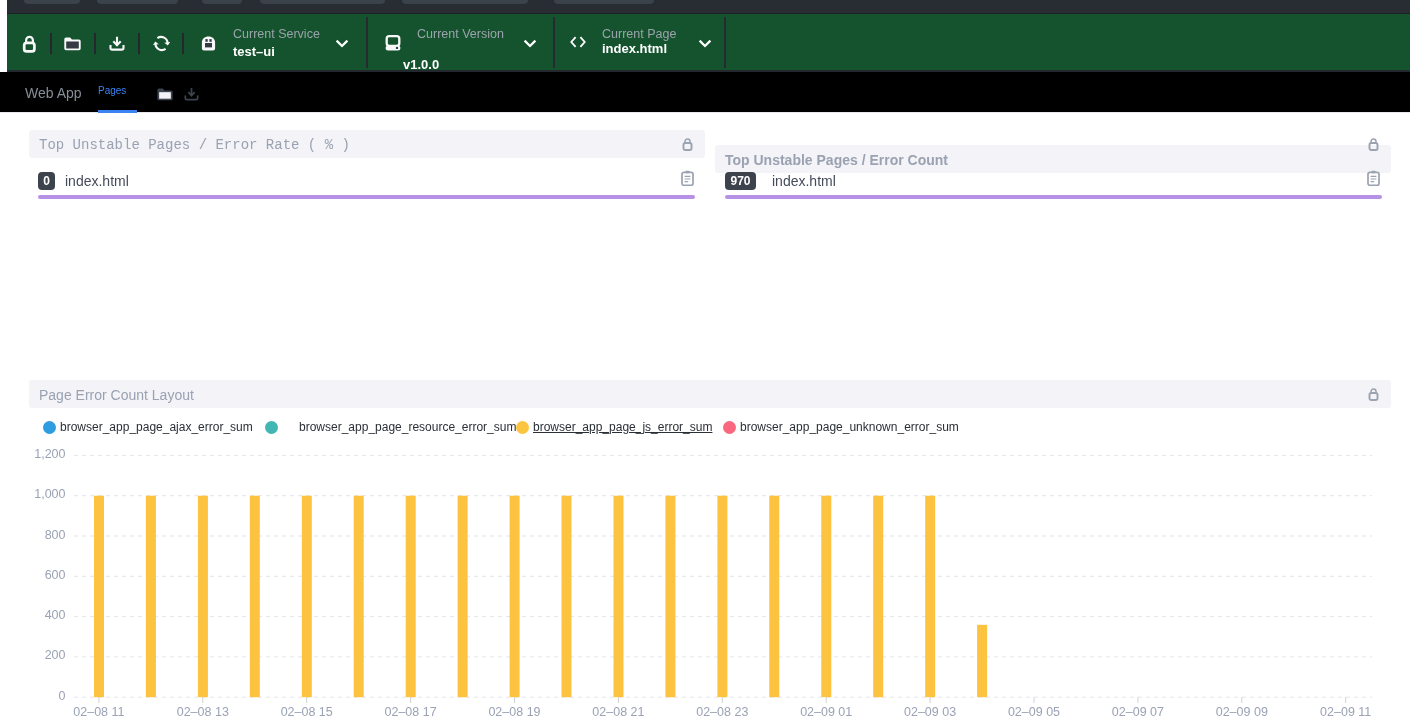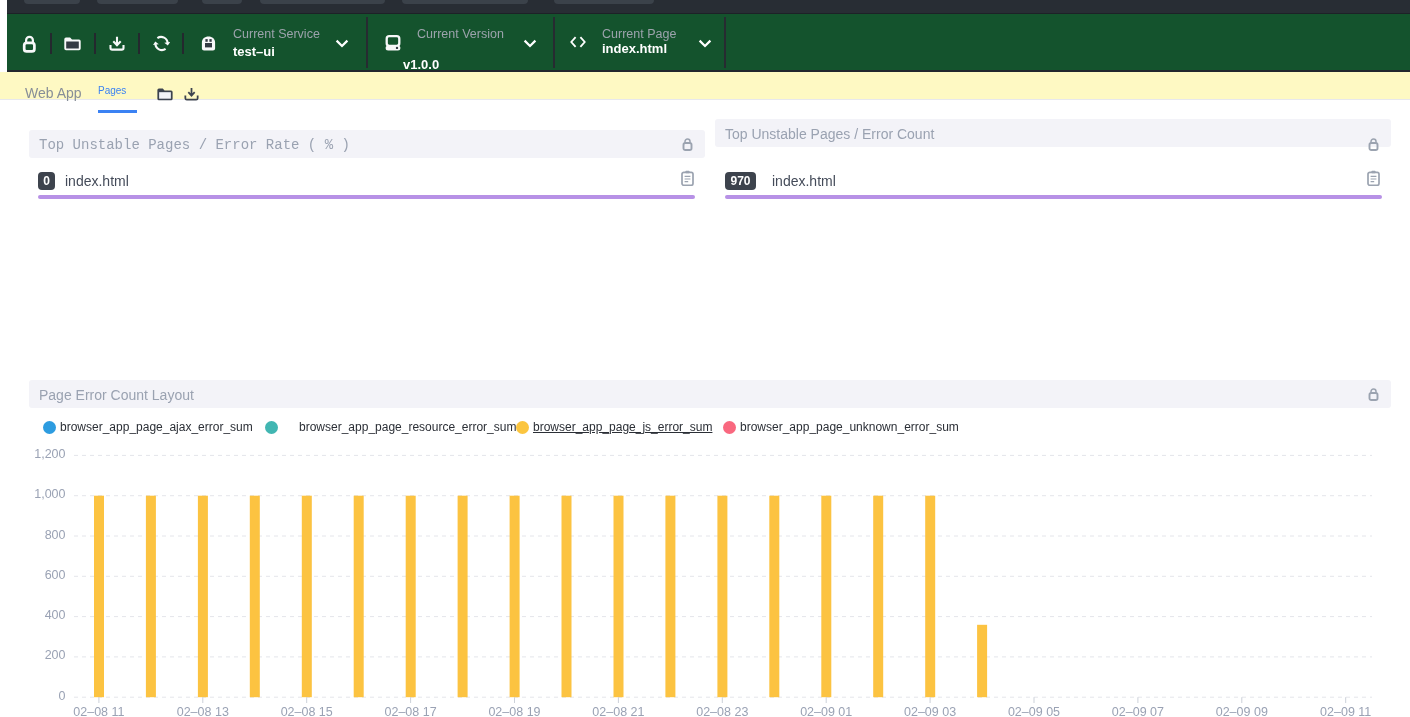--- a/index.html
+++ b/index.html
@@ -10,21 +10,21 @@
   .stub { position:absolute; top:-9px; height:13px; background:#3b424a; border-radius:4px; }
   #stripline { left:7px; top:13px; width:1403px; height:1px; background:#1d2127; }
   
   #toolbar { left:7px; top:14px; width:1403px; height:56px; background:#14532d; }
   #toolbarline { left:7px; top:70px; width:1403px; height:2px; background:#23272e; }
   .sep-s { position:absolute; top:19px; width:2px; height:21px; background:#24282e; }
   .sep-b { position:absolute; top:3px; width:2px; height:51px; background:#272b31; }
   .tb-label { position:absolute; color:#9ca3ac; font-size:12.5px; }
   .tb-value { position:absolute; color:#ffffff; font-size:13px; font-weight:bold; }
   
-  #tabrow { left:0; top:72px; width:1410px; height:28px; background:#fef9c3; border-bottom:1px solid #e7e8ed; }
+  #tabrow { left:0; top:72px; width:1410px; height:41px; background:#000000; border-bottom:1px solid #e7e8ed; }
   
   .phead { position:absolute; height:28px; background:#f3f3f8; border-radius:3px; color:#9aa2b1; font-size:14px; line-height:31px; padding-left:10px; }
   .badge { position:absolute; top:172px; height:18px; background:#3d434d; border-radius:4px; color:#fff; font-size:12px; font-weight:bold; text-align:center; line-height:18px; }
   .itext { position:absolute; top:173px; color:#444b59; font-size:14px; }
   .pbar { position:absolute; top:195px; height:4px; background:#b791e6; border-radius:2px; }
   
   .dot { position:absolute; top:421px; width:13px; height:13px; border-radius:50%; }
   .ltext { position:absolute; top:421px; color:#2b2f36; font-size:12px; line-height:13px; }
 </style>
 </head>
@@ -110,21 +110,21 @@
     <path d="M1.4 9.2 V12 a1.6 1.6 0 0 0 1.6 1.6 h10 a1.6 1.6 0 0 0 1.6 -1.6 V9.2" stroke="#3c434f" stroke-width="1.9"></path>
   </svg>
 </div>
 
 <div class="phead" style="left:29px;top:130px;width:676px;font-family:Liberation Mono, monospace;">Top Unstable Pages / Error Rate ( % )</div>
 <svg class="abs" style="left:682px;top:138px;" width="11" height="14" viewBox="0 0 11 14" fill="none">
   <path d="M3 5 V3.6 a2.5 2.5 0 0 1 5 0 V5" stroke="#9ba3b0" stroke-width="1.5"></path>
   <rect x="1.5" y="5" width="8" height="7" rx="1.8" stroke="#9ba3b0" stroke-width="1.9"></rect>
 </svg>
 
-<div class="phead" style="left:715px;top:119px;width:676px;">Top Unstable Pages / Error Count</div>
+<div class="phead" style="left:715px;top:145px;width:676px;font-weight:bold;">Top Unstable Pages / Error Count</div>
 <svg class="abs" style="left:1368px;top:138px;" width="11" height="14" viewBox="0 0 11 14" fill="none">
   <path d="M3 5 V3.6 a2.5 2.5 0 0 1 5 0 V5" stroke="#9ba3b0" stroke-width="1.5"></path>
   <rect x="1.5" y="5" width="8" height="7" rx="1.8" stroke="#9ba3b0" stroke-width="1.9"></rect>
 </svg>
 
 <div class="badge" style="left:38px;width:17px;">0</div>
 <div class="itext" style="left:65px;">index.html</div>
 <svg class="abs" style="left:681px;top:170px;" width="13" height="16" viewBox="0 0 13 16" fill="none">
   <rect x="1" y="2.3" width="11" height="13" rx="1.8" stroke="#9ba3b0" stroke-width="1.7"></rect>
   <rect x="4.4" y="0.7" width="4.2" height="2.6" rx="0.8" fill="#9ba3b0"></rect>

